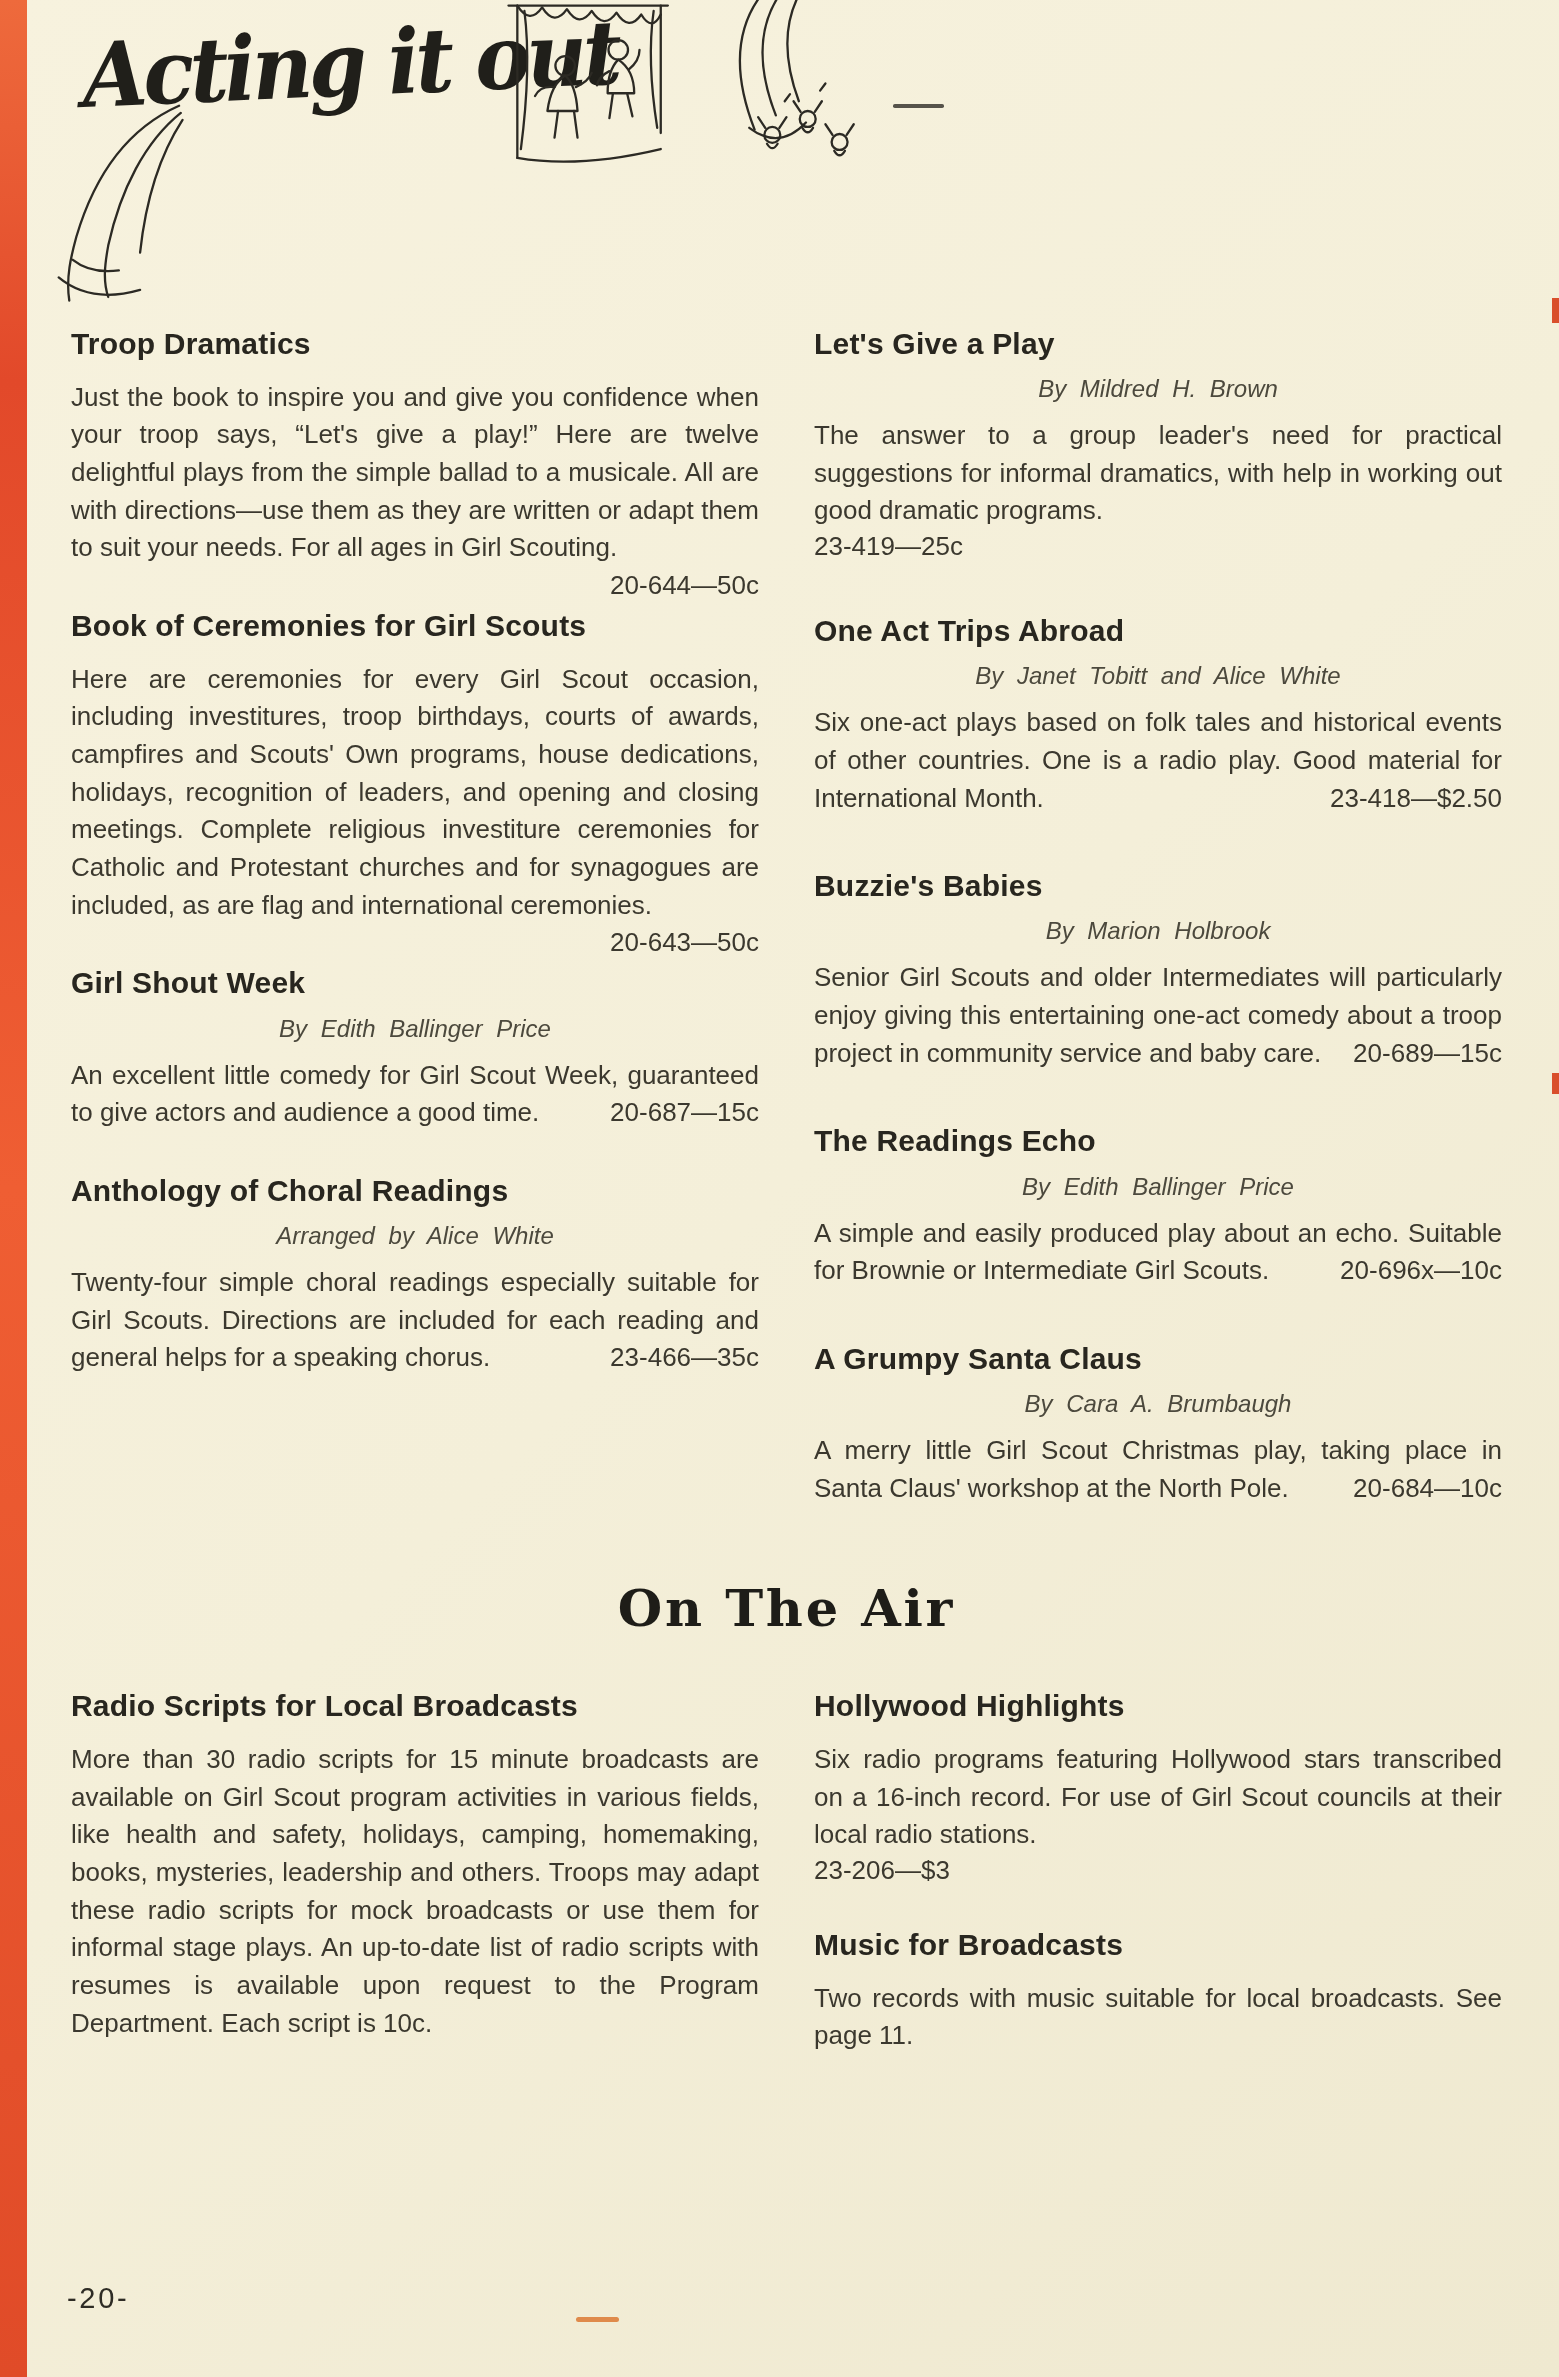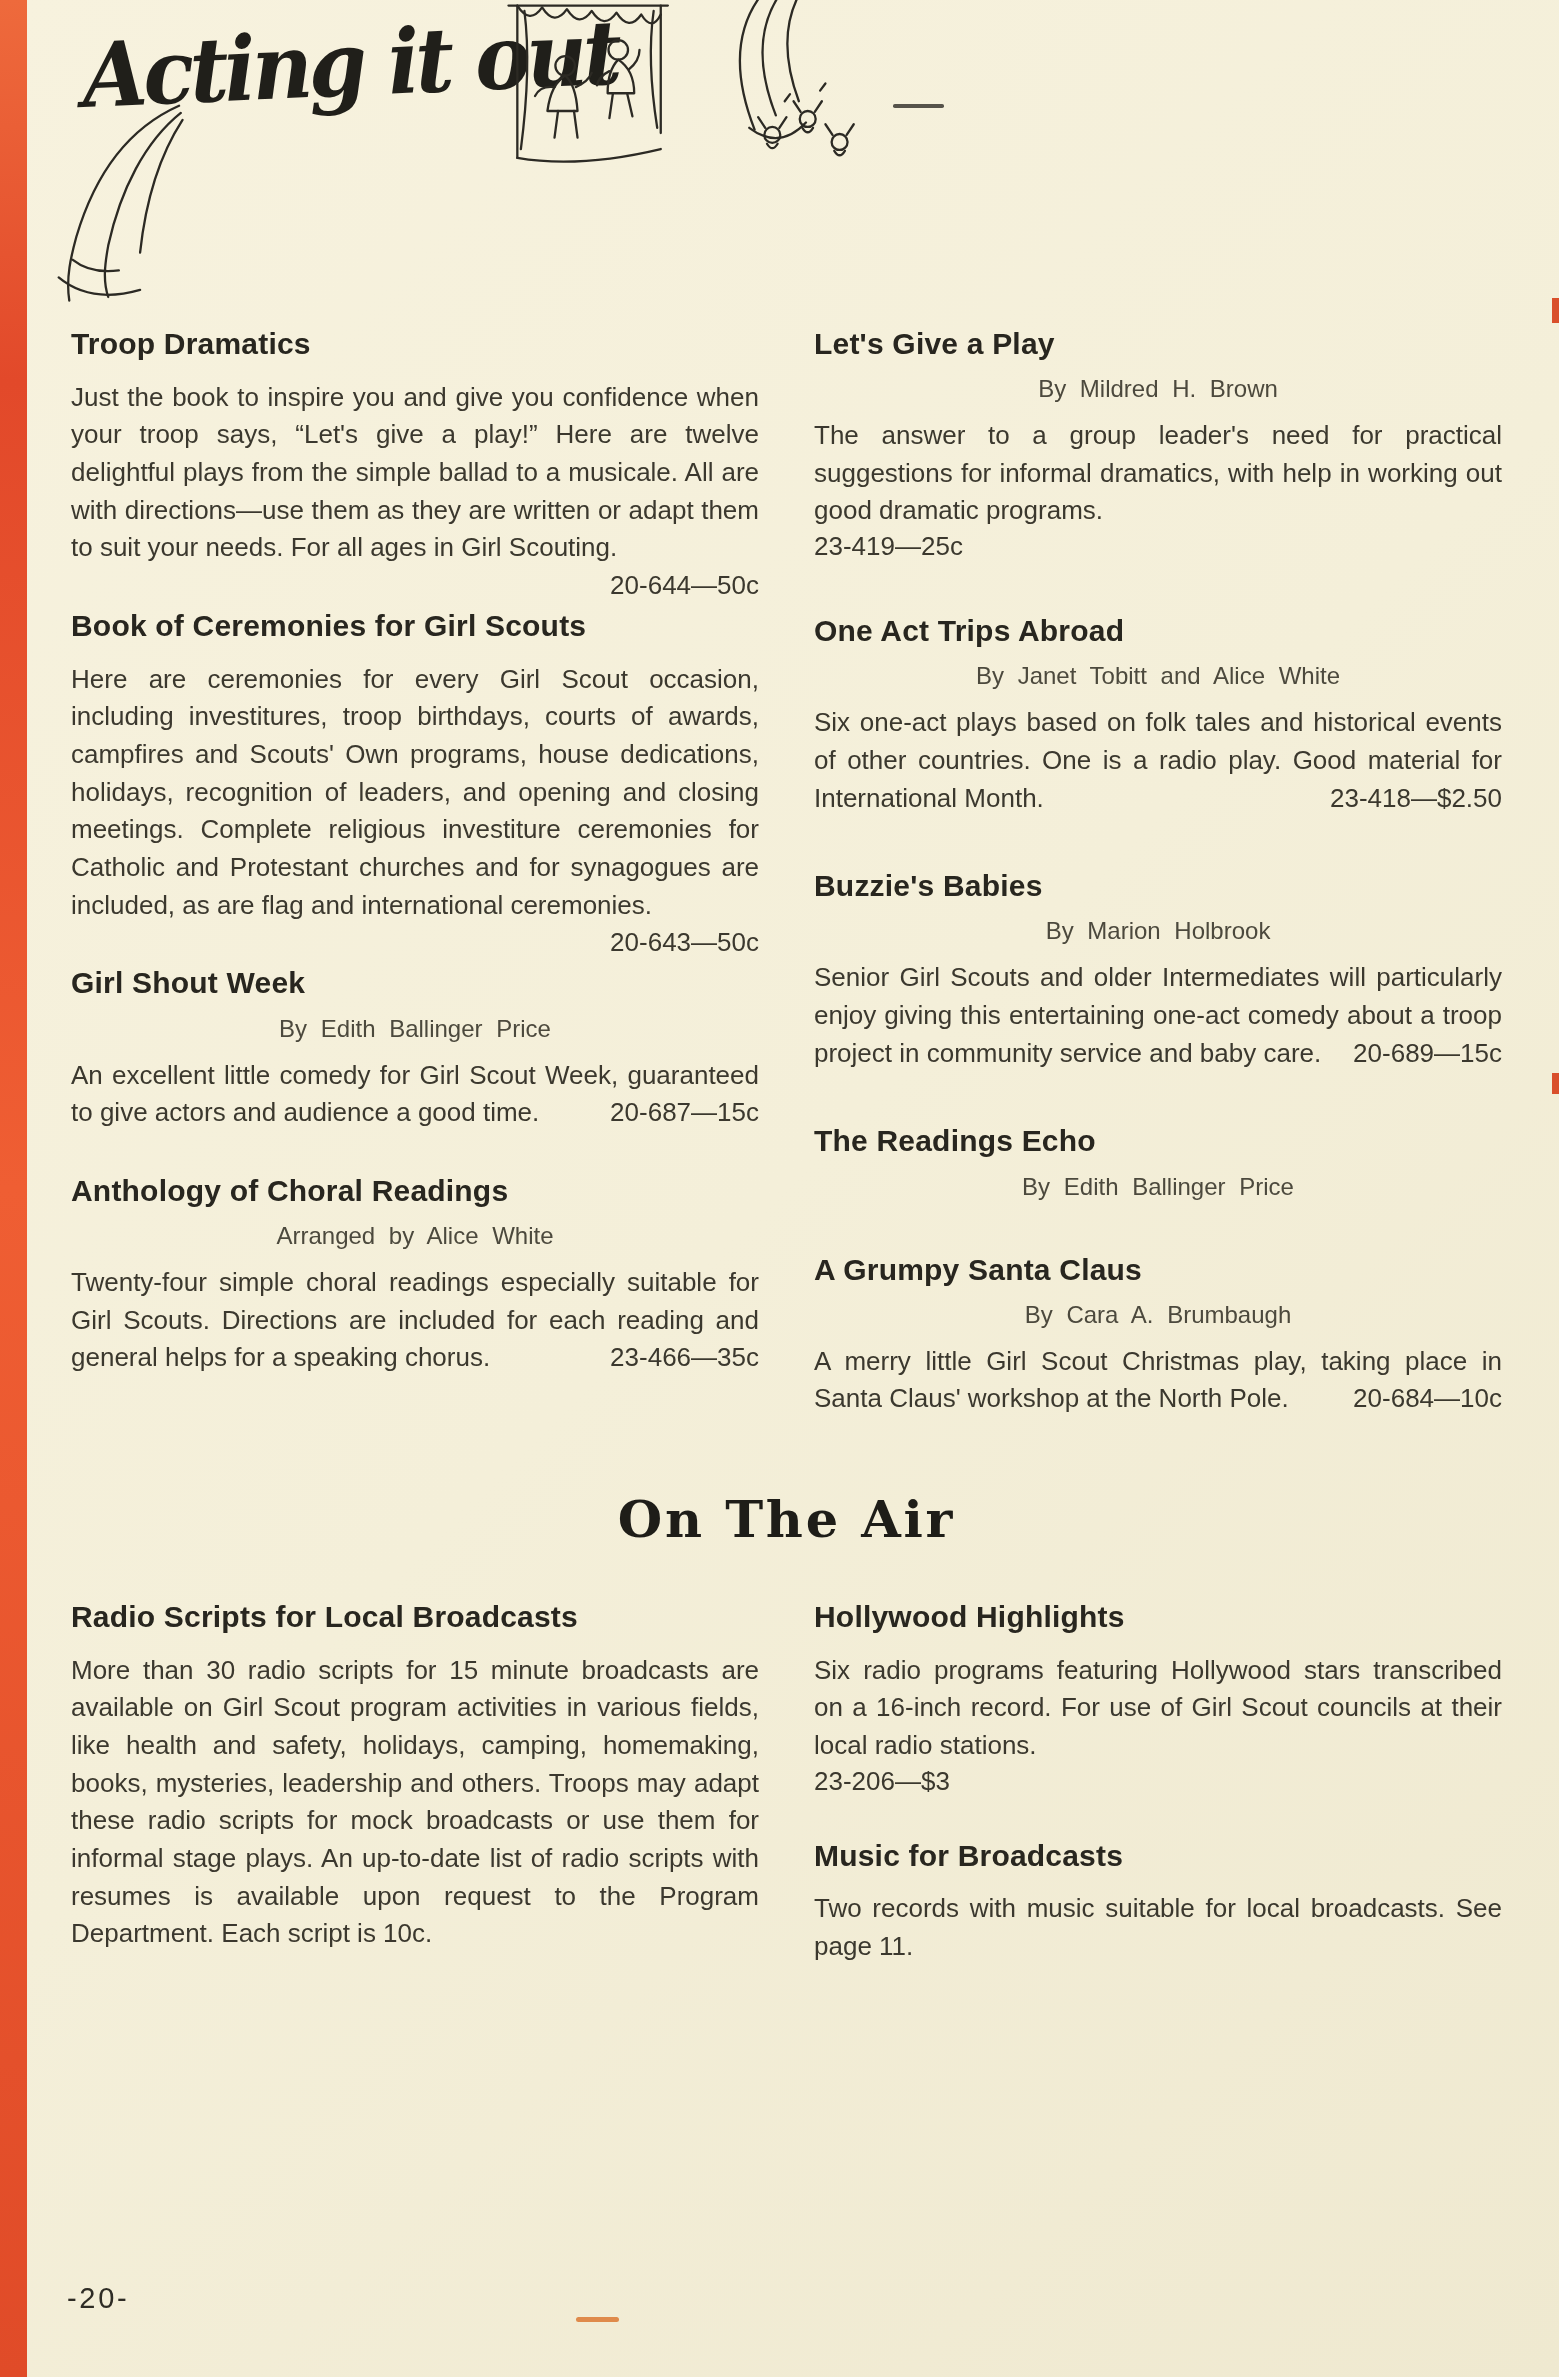--- a/index.html
+++ b/index.html
@@ -44,21 +44,21 @@
   
   .cols { display: flex; gap: 55px; align-items: flex-start; }
   .col { flex: 1; min-width: 0; }
   .entry { margin-bottom: 41px; }
   .col-right .entry { margin-bottom: 51px; }
   .entry-title {
     margin: 0 0 16px; font-size: 30px; line-height: 1.22;
     font-weight: bold; color: #28261f; letter-spacing: 0.2px;
   }
   .byline {
-    margin: -3.5px 0 14px; text-align: center; 
+    margin: -3.5px 0 14px; text-align: center; font-style: italic;
     font-size: 24px; word-spacing: 7px; color: #4c493d;
   }
   .entry-body {
     margin: 0; font-size: 26px; line-height: 1.45;
     text-align: justify; color: #3b382e;
   }
   .code { float: right; margin-left: 16px; white-space: nowrap; }
   .code-line { margin-top: 1px; text-align: left; font-size: 26px; color: #3b382e; }
 
   
@@ -192,20 +192,21 @@
 
         <article class="entry">
           <h3 class="entry-title">Buzzie's Babies</h3>
           <div class="byline">By Marion Holbrook</div>
           <p class="entry-body"><span>Senior Girl Scouts and older Intermediates will particularly enjoy giving this entertaining one-act comedy about a troop project in community service and baby care.</span> <span class="code">20-689—15c</span></p>
         </article>
 
         <article class="entry">
           <h3 class="entry-title">The Readings Echo</h3>
           <div class="byline">By Edith Ballinger Price</div>
+          <p class="entry-body"><span>A simple and easily produced play about an echo. Suitable for Brownie or Intermediate Girl Scouts.</span> <span class="code">20-696x—10c</span></p>
         </article>
 
         <article class="entry">
           <h3 class="entry-title">A Grumpy Santa Claus</h3>
           <div class="byline">By Cara A. Brumbaugh</div>
           <p class="entry-body"><span>A merry little Girl Scout Christmas play, taking place in Santa Claus' workshop at the North Pole.</span> <span class="code">20-684—10c</span></p>
         </article>
 
       </div>
     </div>

